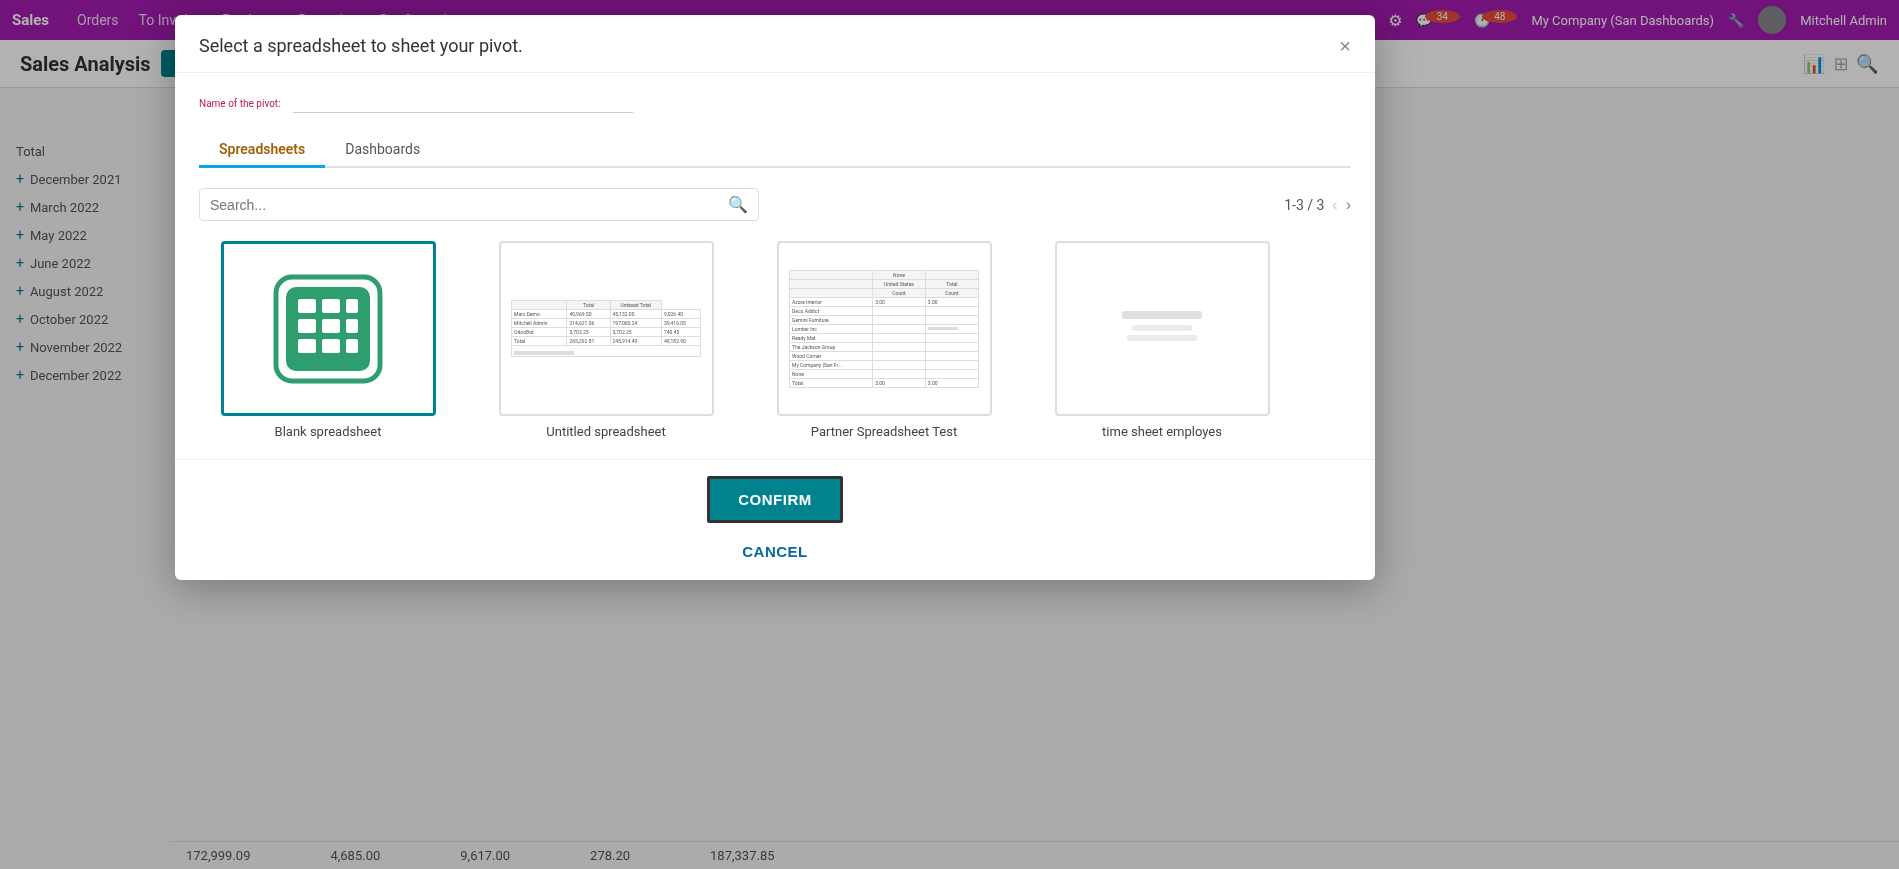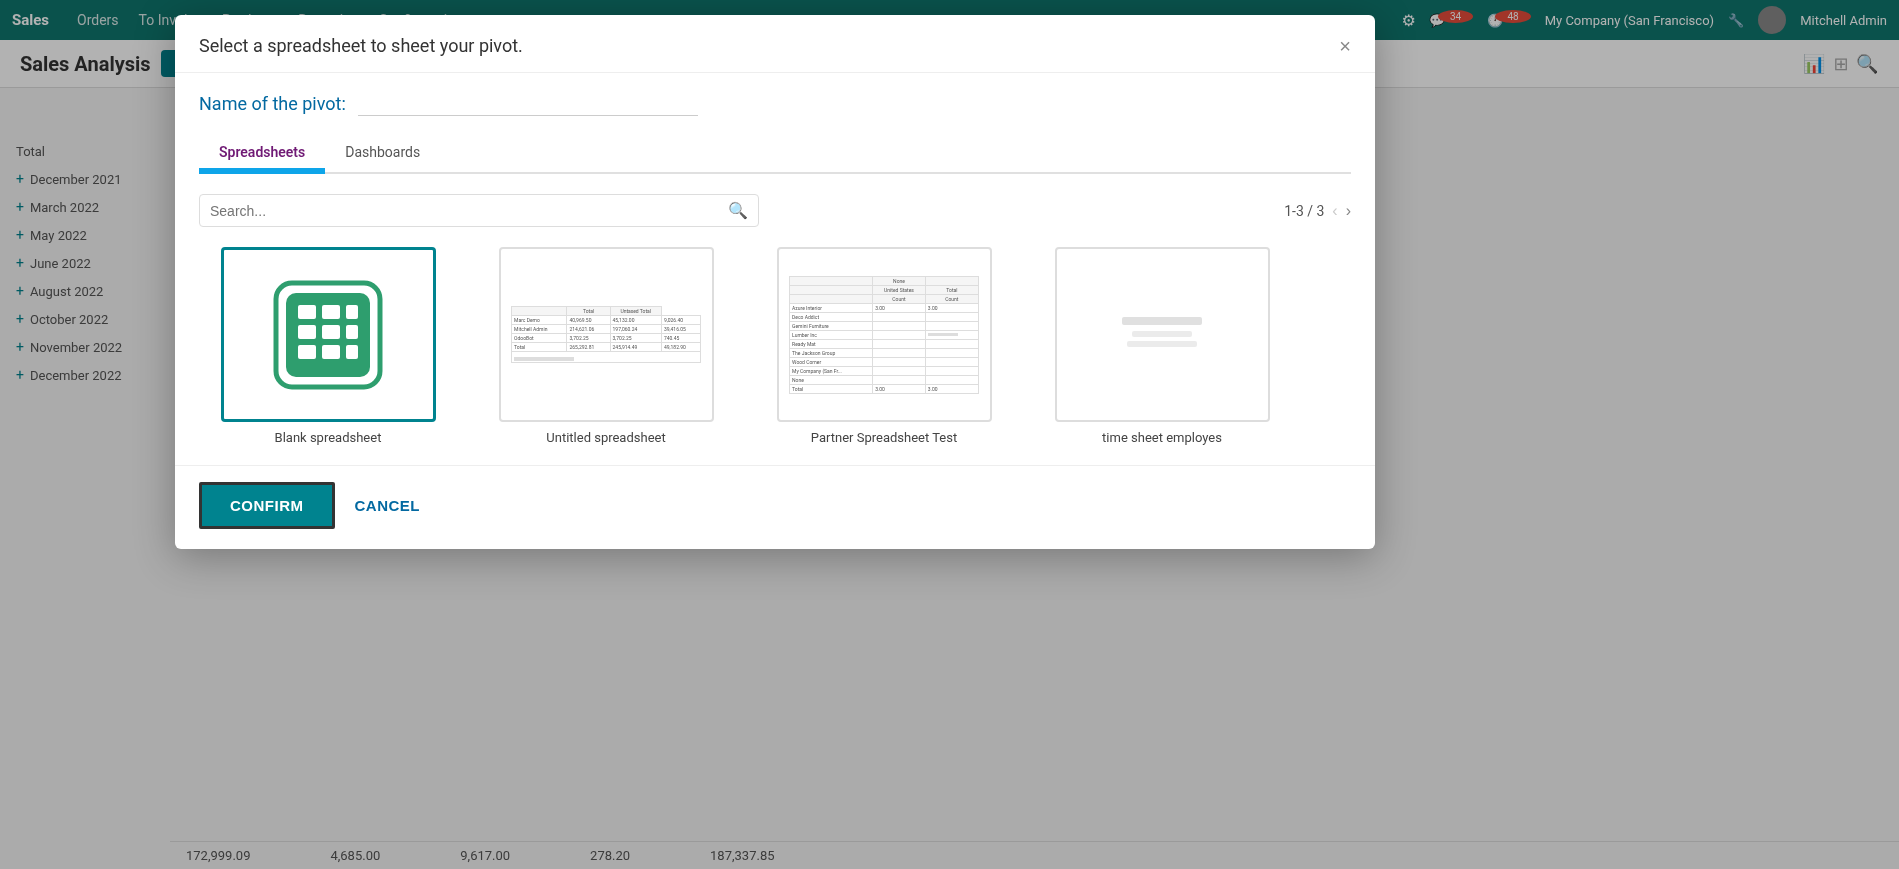--- a/index.html
+++ b/index.html
@@ -7,21 +7,21 @@
       font-family: -apple-system, BlinkMacSystemFont, 'Segoe UI', Roboto, sans-serif;
       background: #e8e8e8;
       width: 1899px;
       height: 869px;
       overflow: hidden;
       position: relative;
     }
 
     
     .top-nav {
-      background: #0f766e;
+      background: #a21caf;
       height: 40px;
       display: flex;
       align-items: center;
       padding: 0 12px;
       gap: 20px;
       position: relative;
       z-index: 1;
     }
     .nav-brand {
       color: white;
@@ -172,22 +172,22 @@
       flex: 1;
     }
 
     .pivot-name-row {
       display: flex;
       align-items: baseline;
       gap: 12px;
       margin-bottom: 20px;
     }
     .pivot-name-label {
-      font-size: 18px;
-      color: #0369a1;
+      font-size: 10px;
+      color: #be185d;
       white-space: nowrap;
     }
     .pivot-name-input {
       border: none;
       border-bottom: 1px solid #ccc;
       outline: none;
       font-size: 15px;
       color: #333;
       width: 340px;
       padding-bottom: 2px;
@@ -201,23 +201,23 @@
     }
     .tab {
       padding: 8px 20px;
       font-size: 14px;
       cursor: pointer;
       color: #555;
       border-bottom: 2px solid transparent;
       margin-bottom: -2px;
     }
     .tab.active {
-      color: #701a75;
+      color: #a16207;
       font-weight: 600;
-      border-bottom: 6px solid #0ea5e9;
+      border-bottom: 3px solid #0ea5e9;
     }
 
     
     .search-row {
       display: flex;
       align-items: center;
       justify-content: space-between;
       margin-bottom: 20px;
     }
     .search-input-wrap {
@@ -314,20 +314,21 @@
       font-weight: normal;
     }
 
     
     .modal-footer {
       display: flex;
       align-items: center;
       gap: 20px;
       padding: 16px 24px 20px;
       border-top: 1px solid #eee;
+      flex-direction: column;
     }
     .confirm-btn {
       background: #00838f;
       color: white;
       border: 3px solid #333;
       padding: 12px 28px;
       font-size: 15px;
       font-weight: bold;
       cursor: pointer;
       border-radius: 2px;
@@ -365,21 +366,21 @@
   <span class="nav-brand">Sales</span>
   <span class="nav-item">Orders</span>
   <span class="nav-item">To Invoice</span>
   <span class="nav-item">Products</span>
   <span class="nav-item">Reporting</span>
   <span class="nav-item">Configuration</span>
   <div class="nav-right">
     <span style="font-size:16px; cursor:pointer;">⚙</span>
     <span style="position:relative; cursor:pointer;">💬<sup class="nav-badge">34</sup></span>
     <span style="position:relative; cursor:pointer;">🕐<sup class="nav-badge">48</sup></span>
-    <span style="font-size:13px;">My Company (San Francisco)</span>
+    <span style="font-size:13px;">My Company (San Dashboards)</span>
     <span>🔧</span>
     <span style="width:28px;height:28px;border-radius:50%;background:#888;display:inline-block;cursor:pointer;"></span>
     <span style="font-size:13px;">Mitchell Admin</span>
   </div>
 </div>
 
 <div class="page-bg">
   <div class="page-header">
     <span class="page-title">Sales Analysis</span>
     <button class="measures-btn">

